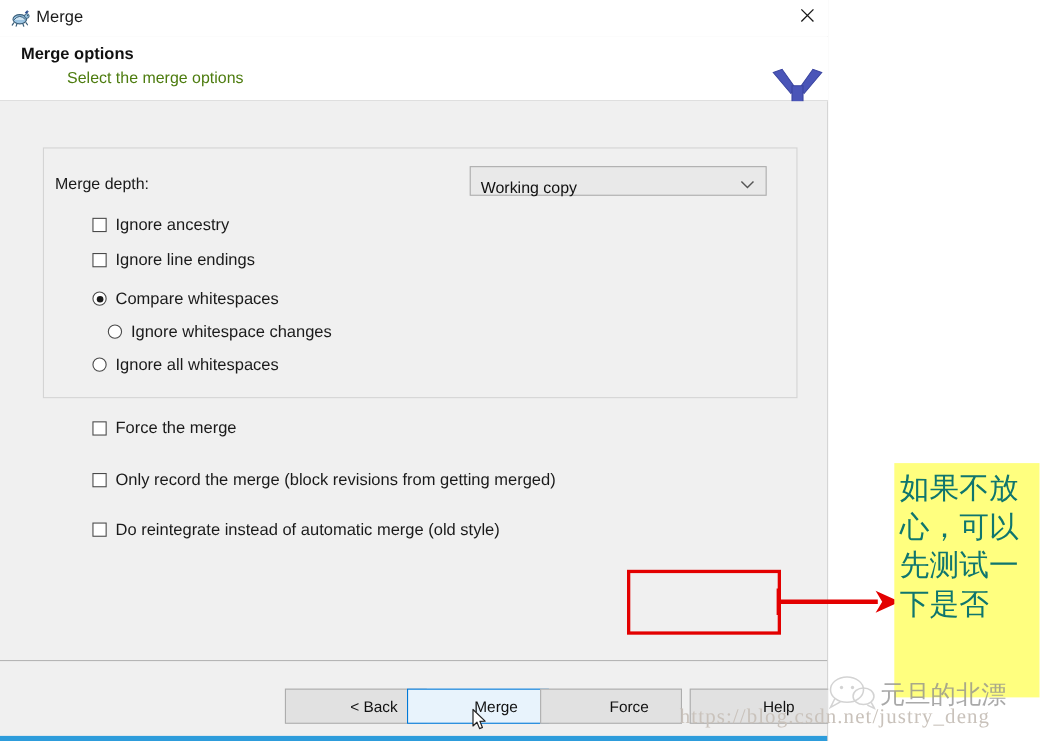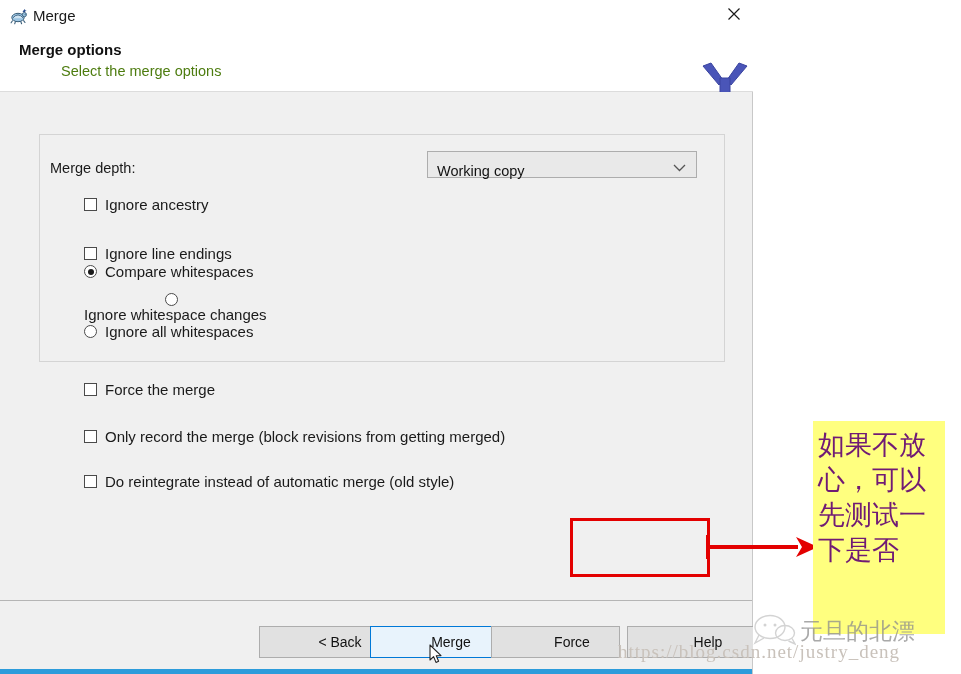--- a/index.html
+++ b/index.html
@@ -166,21 +166,21 @@
   }
   #red-arrow{
     position:absolute;left:706px;top:532px;width:112px;height:30px;
   }
   #yellow-note{
     position:absolute;left:813px;top:421px;width:132px;height:213px;
     background:#ffff7f;
   }
   #yellow-note .note-text{
     font-family:"DejaVu Sans","Liberation Sans",sans-serif;
-    color:#701a75;font-size:27px;line-height:35px;
+    color:#0f766e;font-size:27px;line-height:35px;
     letter-spacing:0px;
     padding:6px 5px 0 5px;
     white-space:normal;word-break:break-all;
   }
 
   
   #wm-logo{
     position:absolute;left:752px;top:612px;width:44px;height:34px;
     opacity:.55;
   }
@@ -252,30 +252,30 @@
         <svg width="13" height="8" viewBox="0 0 13 8">
           <path d="M1 1 L6.5 6.5 L12 1" stroke="#555" stroke-width="1.3" fill="none"></path>
         </svg>
       </span>
     </div>
 
     <div class="opt-row" style="left:48px;top:104px;">
       <span class="cb"></span>
       <span>Ignore ancestry</span>
     </div>
-    <div class="opt-row" style="left:48px;top:153px;">
+    <div class="opt-row" style="left:48px;top:136px;">
       <span class="cb"></span>
       <span>Ignore line endings</span>
     </div>
 
     <div class="opt-row" style="left:48px;top:171px;">
       <span class="rb checked"></span>
       <span>Compare whitespaces</span>
     </div>
-    <div class="opt-row" style="left:48px;top:201px;flex-direction:column;">
+    <div class="opt-row" style="left:62px;top:201px;">
       <span class="rb"></span>
       <span>Ignore whitespace changes</span>
     </div>
     <div class="opt-row" style="left:48px;top:231px;">
       <span class="rb"></span>
       <span>Ignore all whitespaces</span>
     </div>
 
     <div class="opt-row" style="left:48px;top:289px;">
       <span class="cb"></span>

